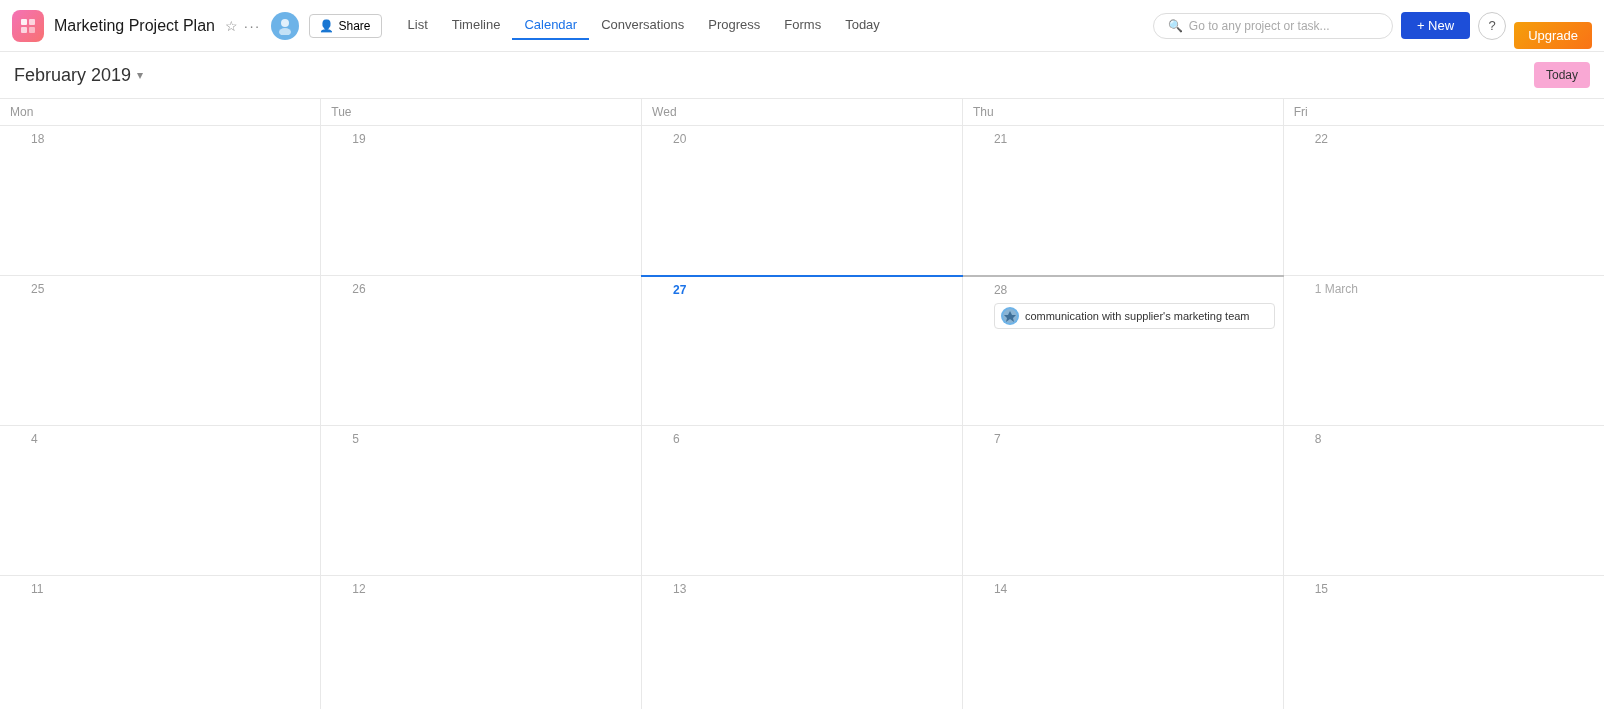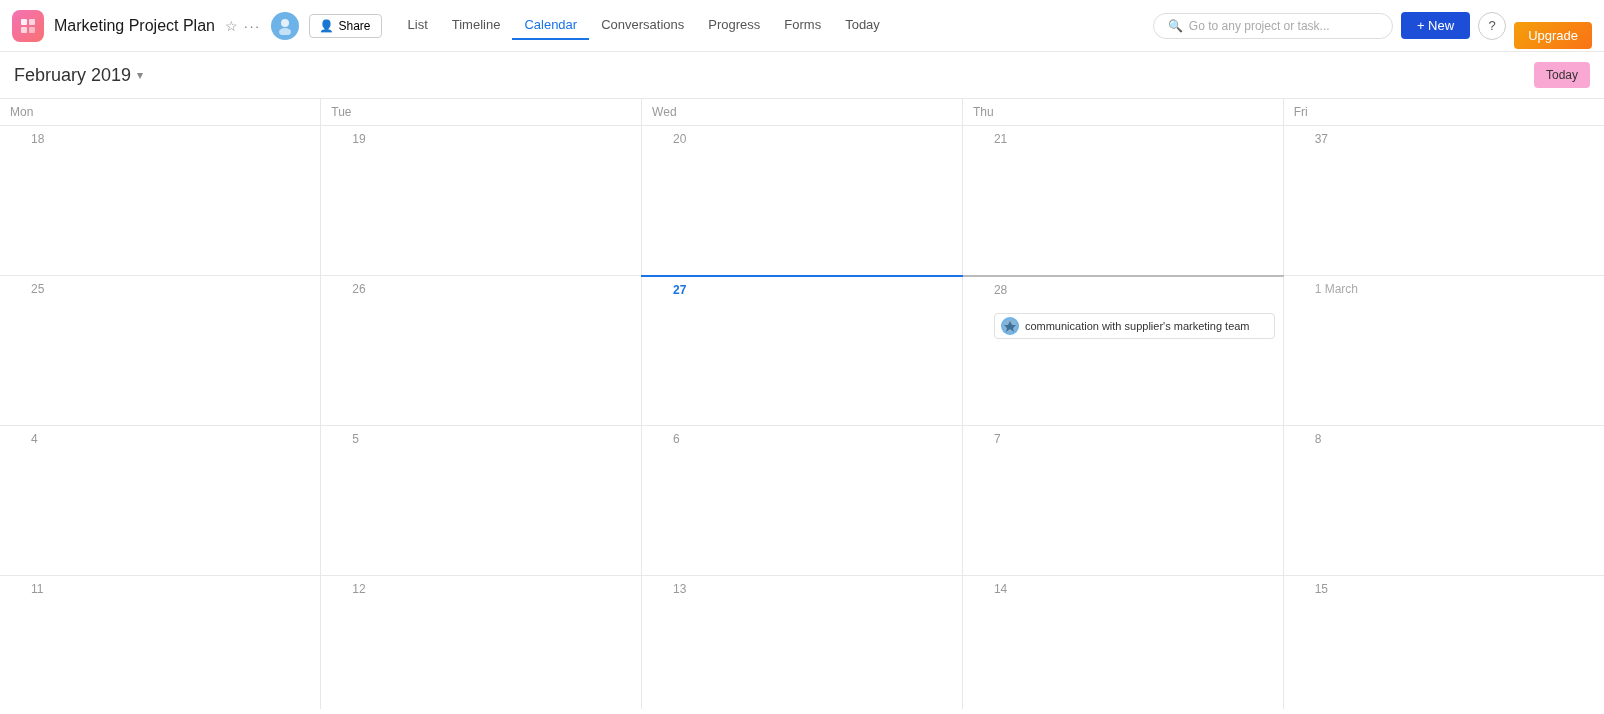--- a/index.html
+++ b/index.html
@@ -132,21 +132,21 @@
     }
     td.gray-top {
       border-top: 2px solid #bbb;
     }
 
     .event-item {
       display: flex; align-items: center; gap: 6px;
       background: #fff; border: 1px solid #e0e0e0;
       border-radius: 4px; padding: 3px 6px;
       font-size: 11px; color: #333;
-      margin-top: 16px;
+      margin-top: 6px;
       cursor: pointer;
     }
     .event-avatar {
       width: 18px; height: 18px; border-radius: 50%;
       background: #6db3e8; flex-shrink: 0;
       display: flex; align-items: center; justify-content: center;
       overflow: hidden;
     }
 
     .calendar-wrapper {
@@ -246,21 +246,21 @@
         <td>
           <div class="day-num">19</div>
         </td>
         <td>
           <div class="day-num">20</div>
         </td>
         <td>
           <div class="day-num">21</div>
         </td>
         <td>
-          <div class="day-num">37</div>
+          <div class="day-num">22</div>
         </td>
       </tr>
 
       <tr>
         <td>
           <div class="day-num">25</div>
         </td>
         <td>
           <div class="day-num">26</div>
         </td>

